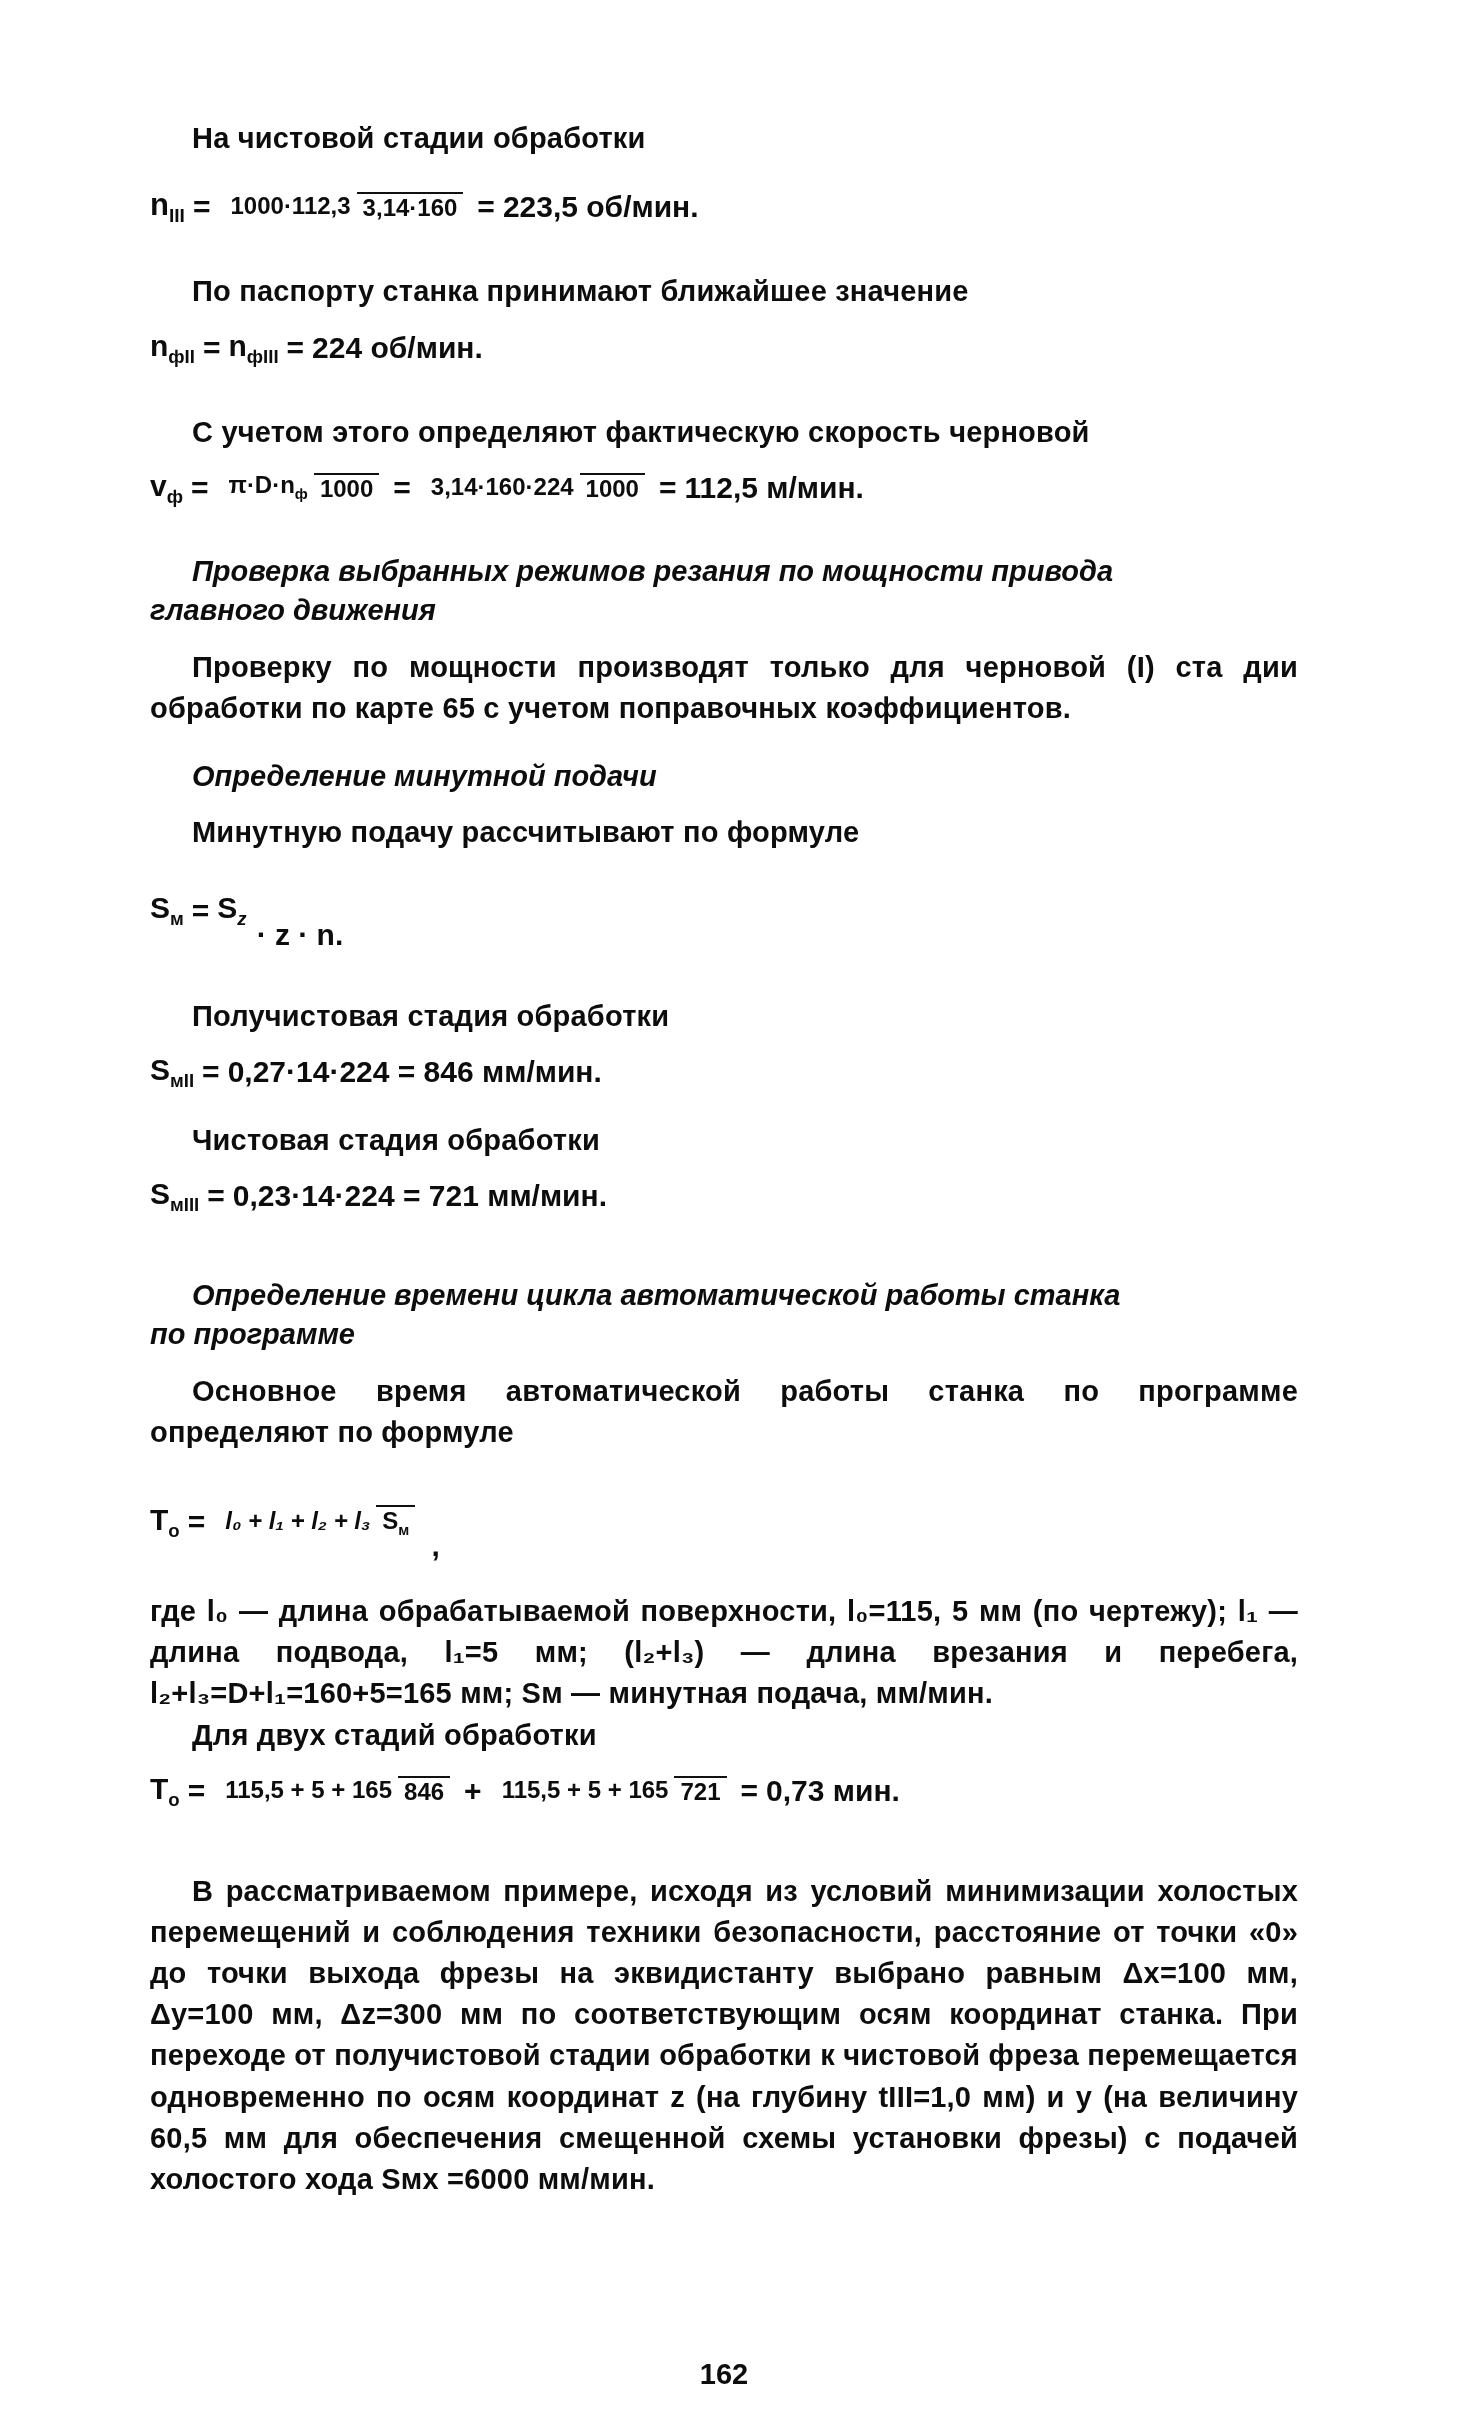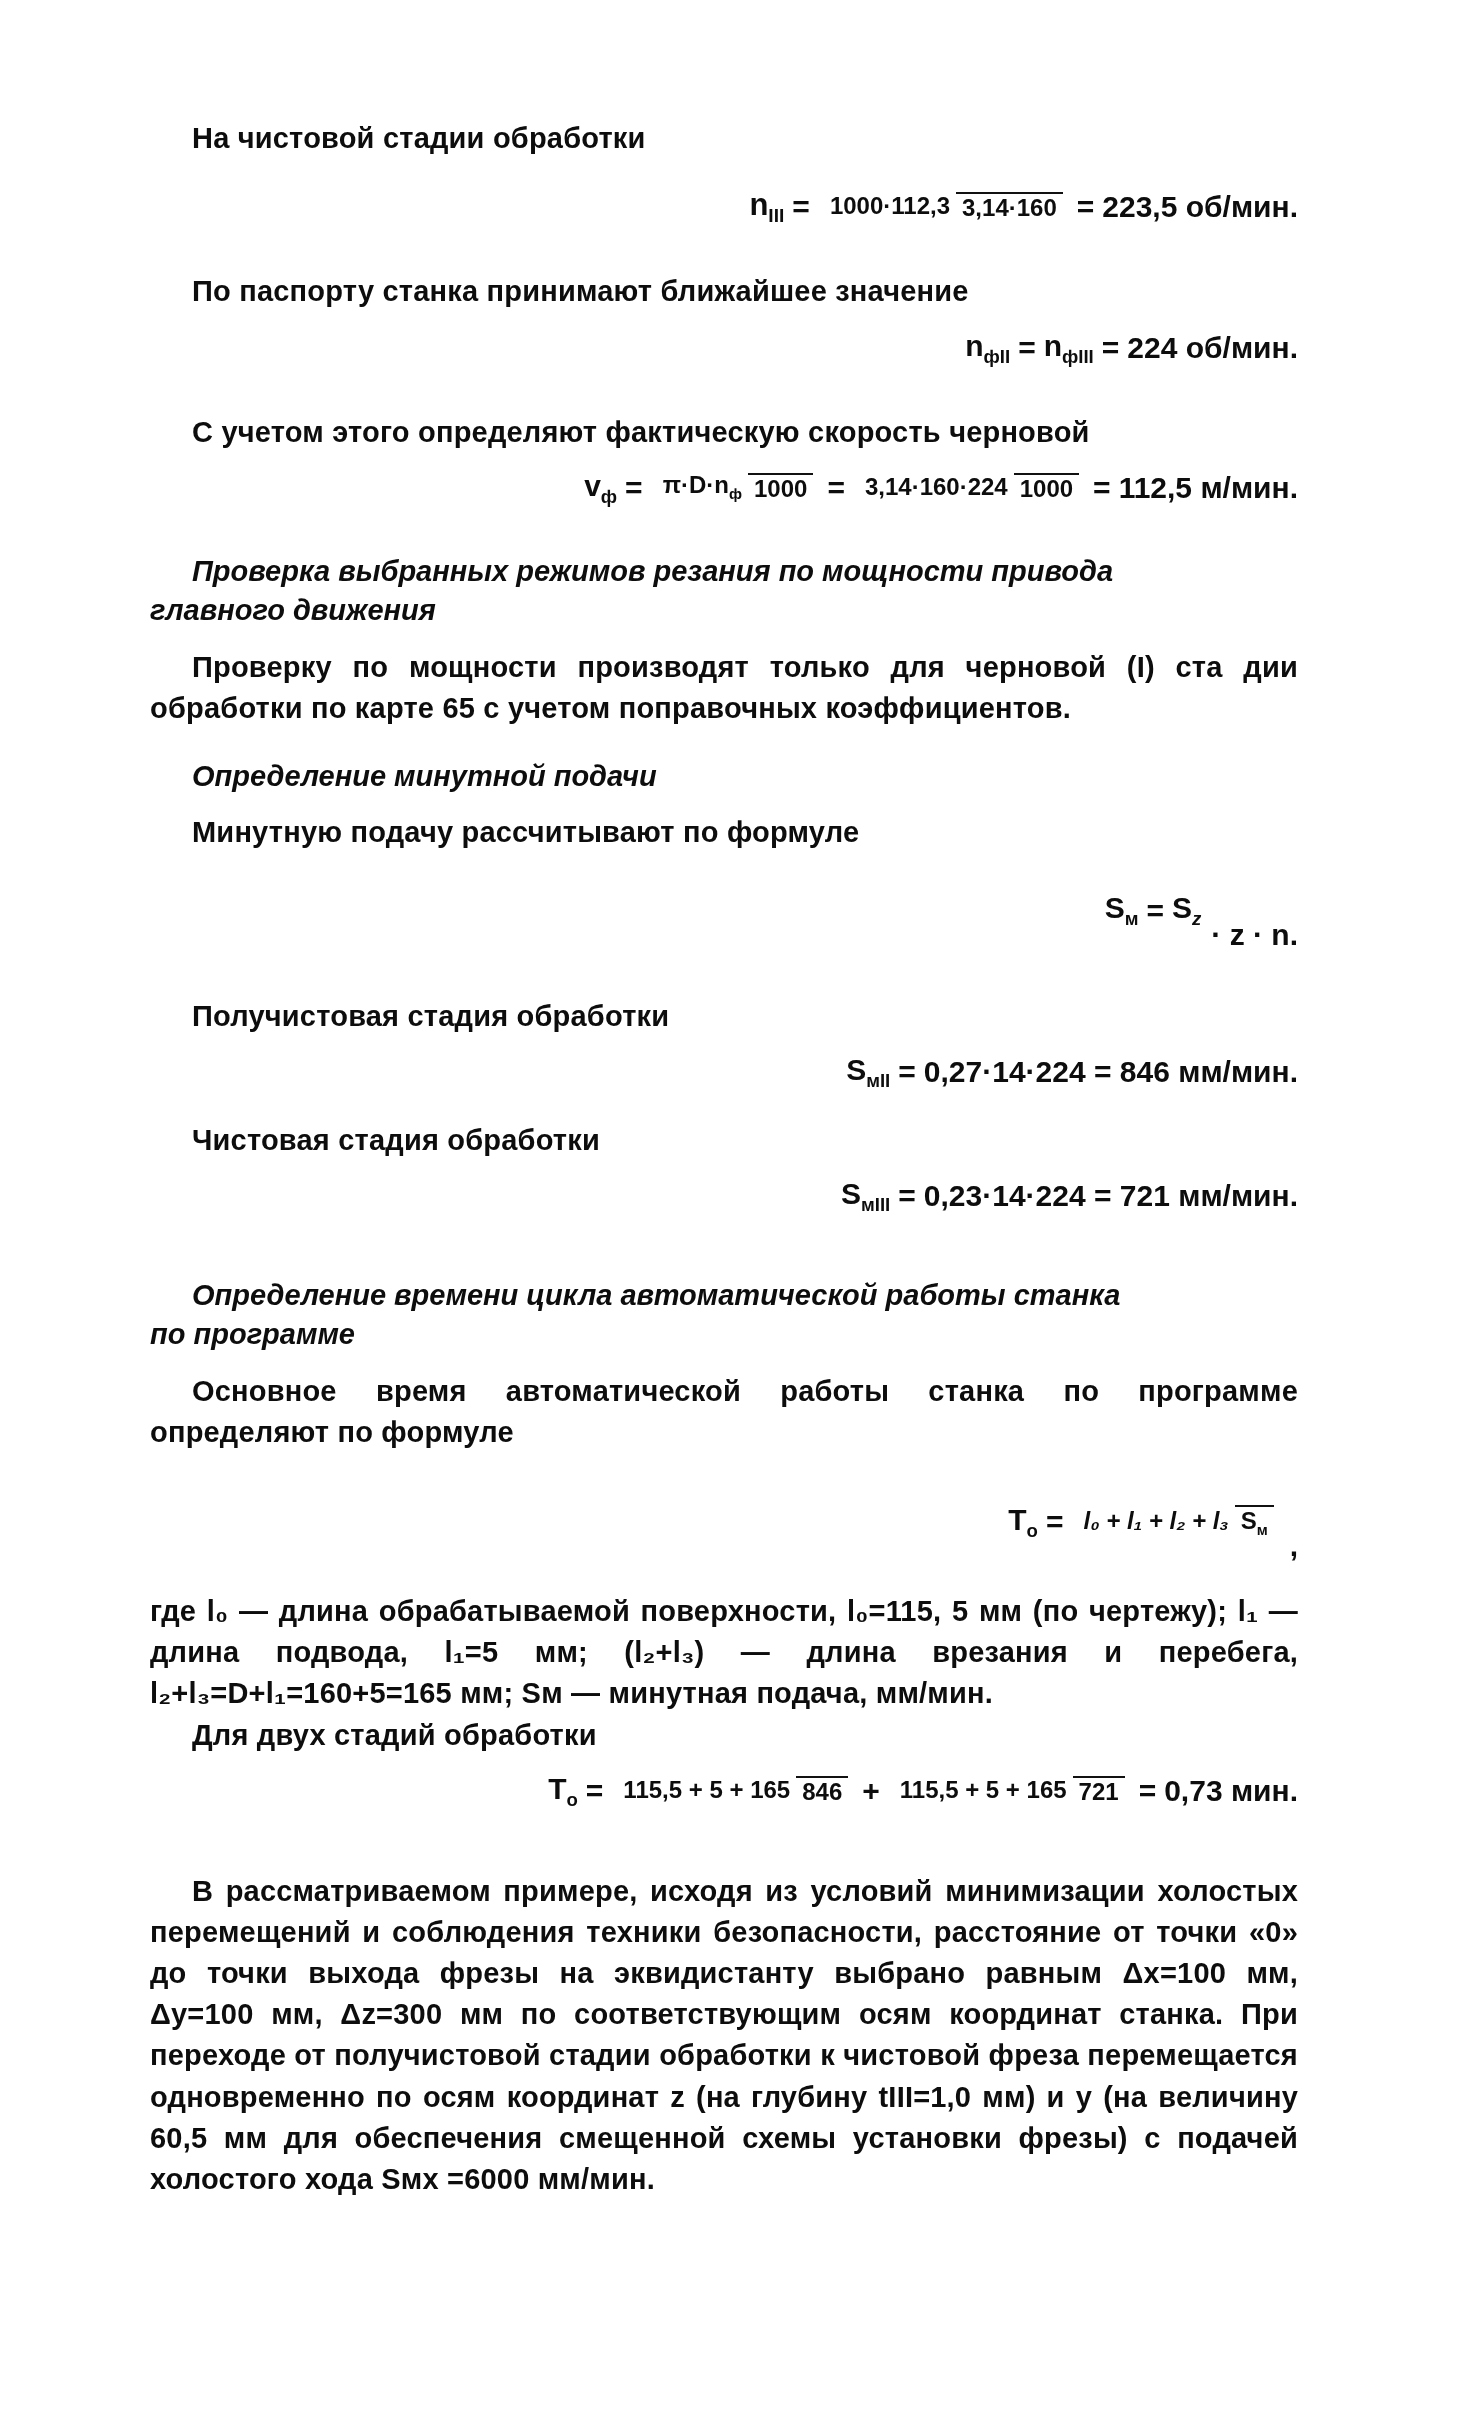--- a/index.html
+++ b/index.html
@@ -37,21 +37,21 @@
     text-align-last: left;
   }
   .gap-s { height: 16px; }
   .gap-m { height: 28px; }
   .gap-l { height: 44px; }
   .gap-xl { height: 60px; }
 
   
   .formula {
     display: flex;
-    justify-content: flex-end;
+    justify-content: flex-start;
     align-items: center;
     font-family: "Liberation Sans", sans-serif;
     font-weight: 700;
     font-size: 30px;
     margin: 0;
     white-space: nowrap;
   }
   .formula .lhs {
     font-size: 31px;
   }
@@ -257,13 +257,14 @@
       <span class="den">721</span>
     </span>
     <span class="eq">=</span>
     <span>0,73 мин.</span>
   </div>
 
   <div class="gap-xl"></div>
 
   <p class="para indent just">В рассматриваемом примере, исходя из условий минимизации холостых перемещений и соблюдения техники безопасности, расстояние от точки «0» до точки выхода фрезы на эквидистанту выбрано равным Δx=100 мм, Δy=100 мм, Δz=300 мм по соответствующим осям координат станка. При переходе от получистовой стадии обработки к чистовой фреза перемещается одновременно по осям координат z (на глубину tIII=1,0 мм) и у (на величину 60,5 мм для обеспечения смещенной схемы установки фрезы) с подачей холостого хода Sмх =6000 мм/мин.</p>
 
+  <div class="pagenum">162</div>
 </div>
 
 </body></html>

